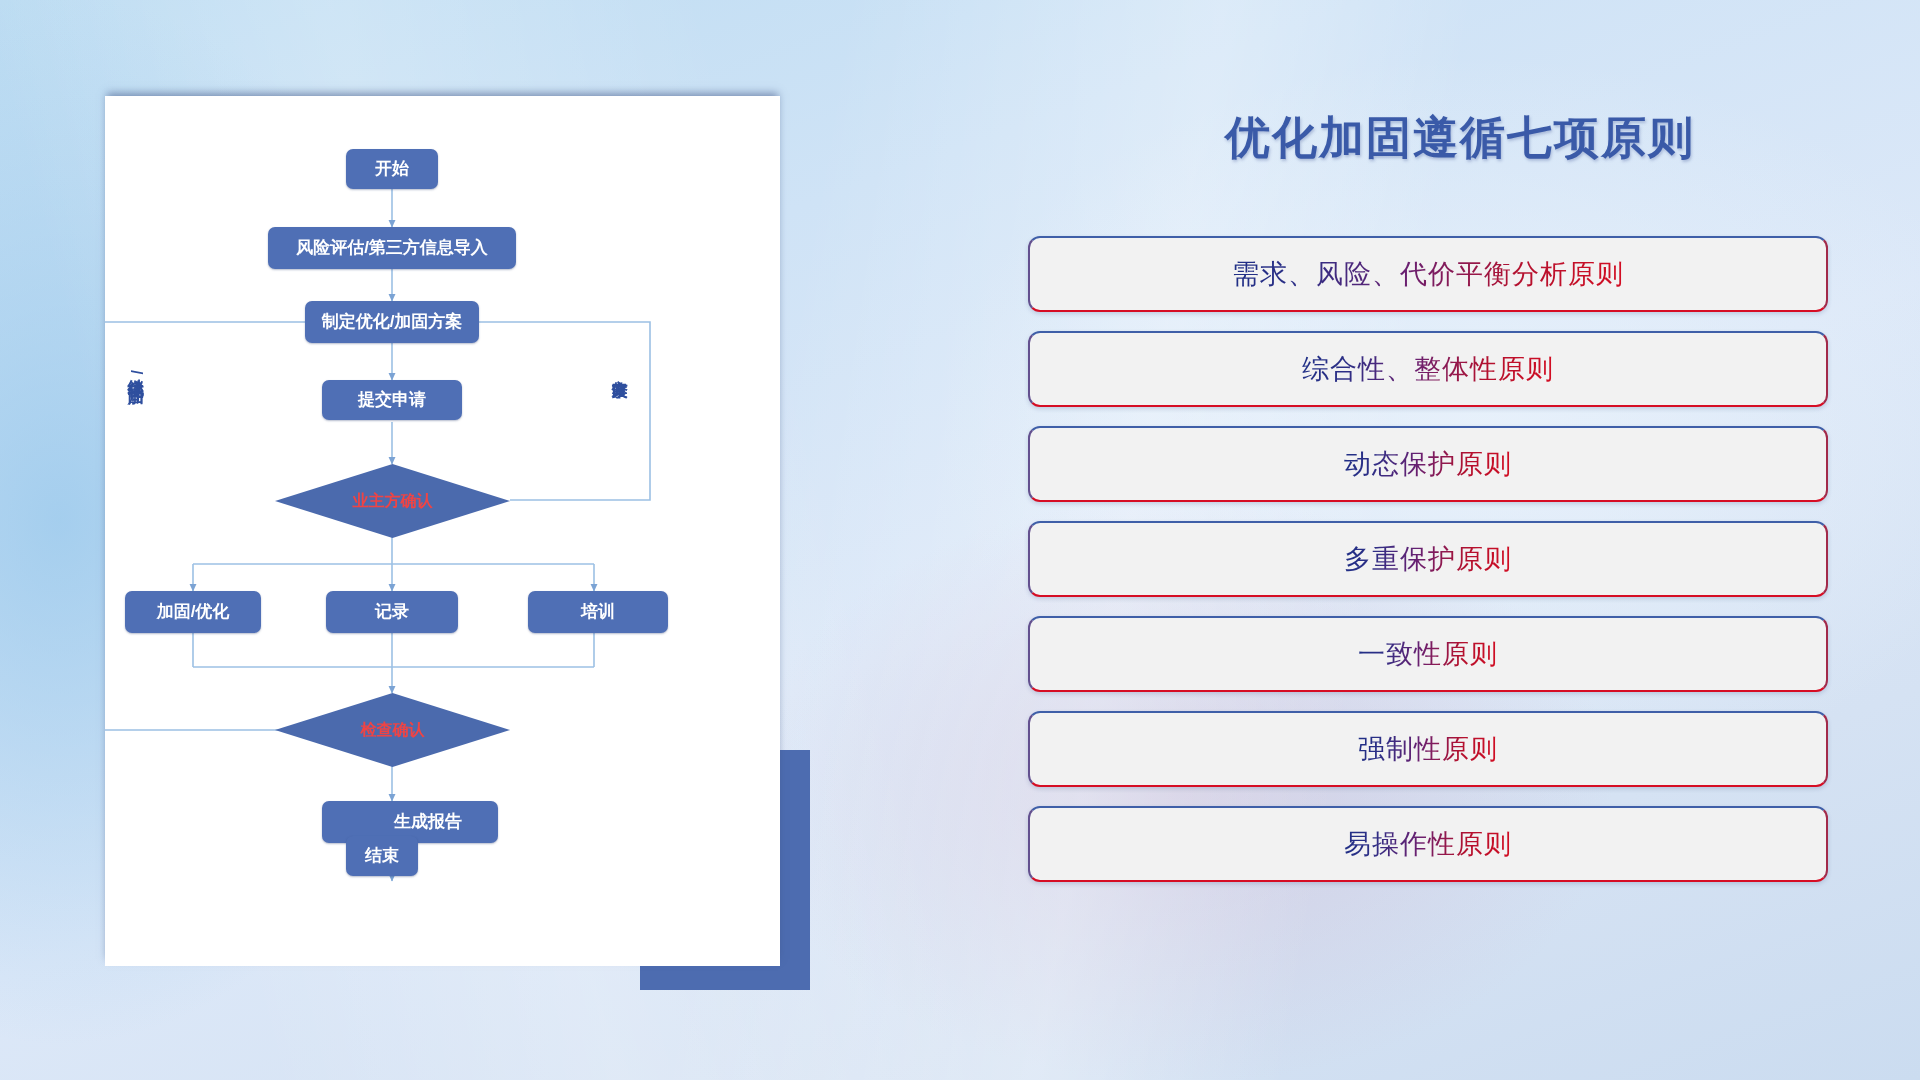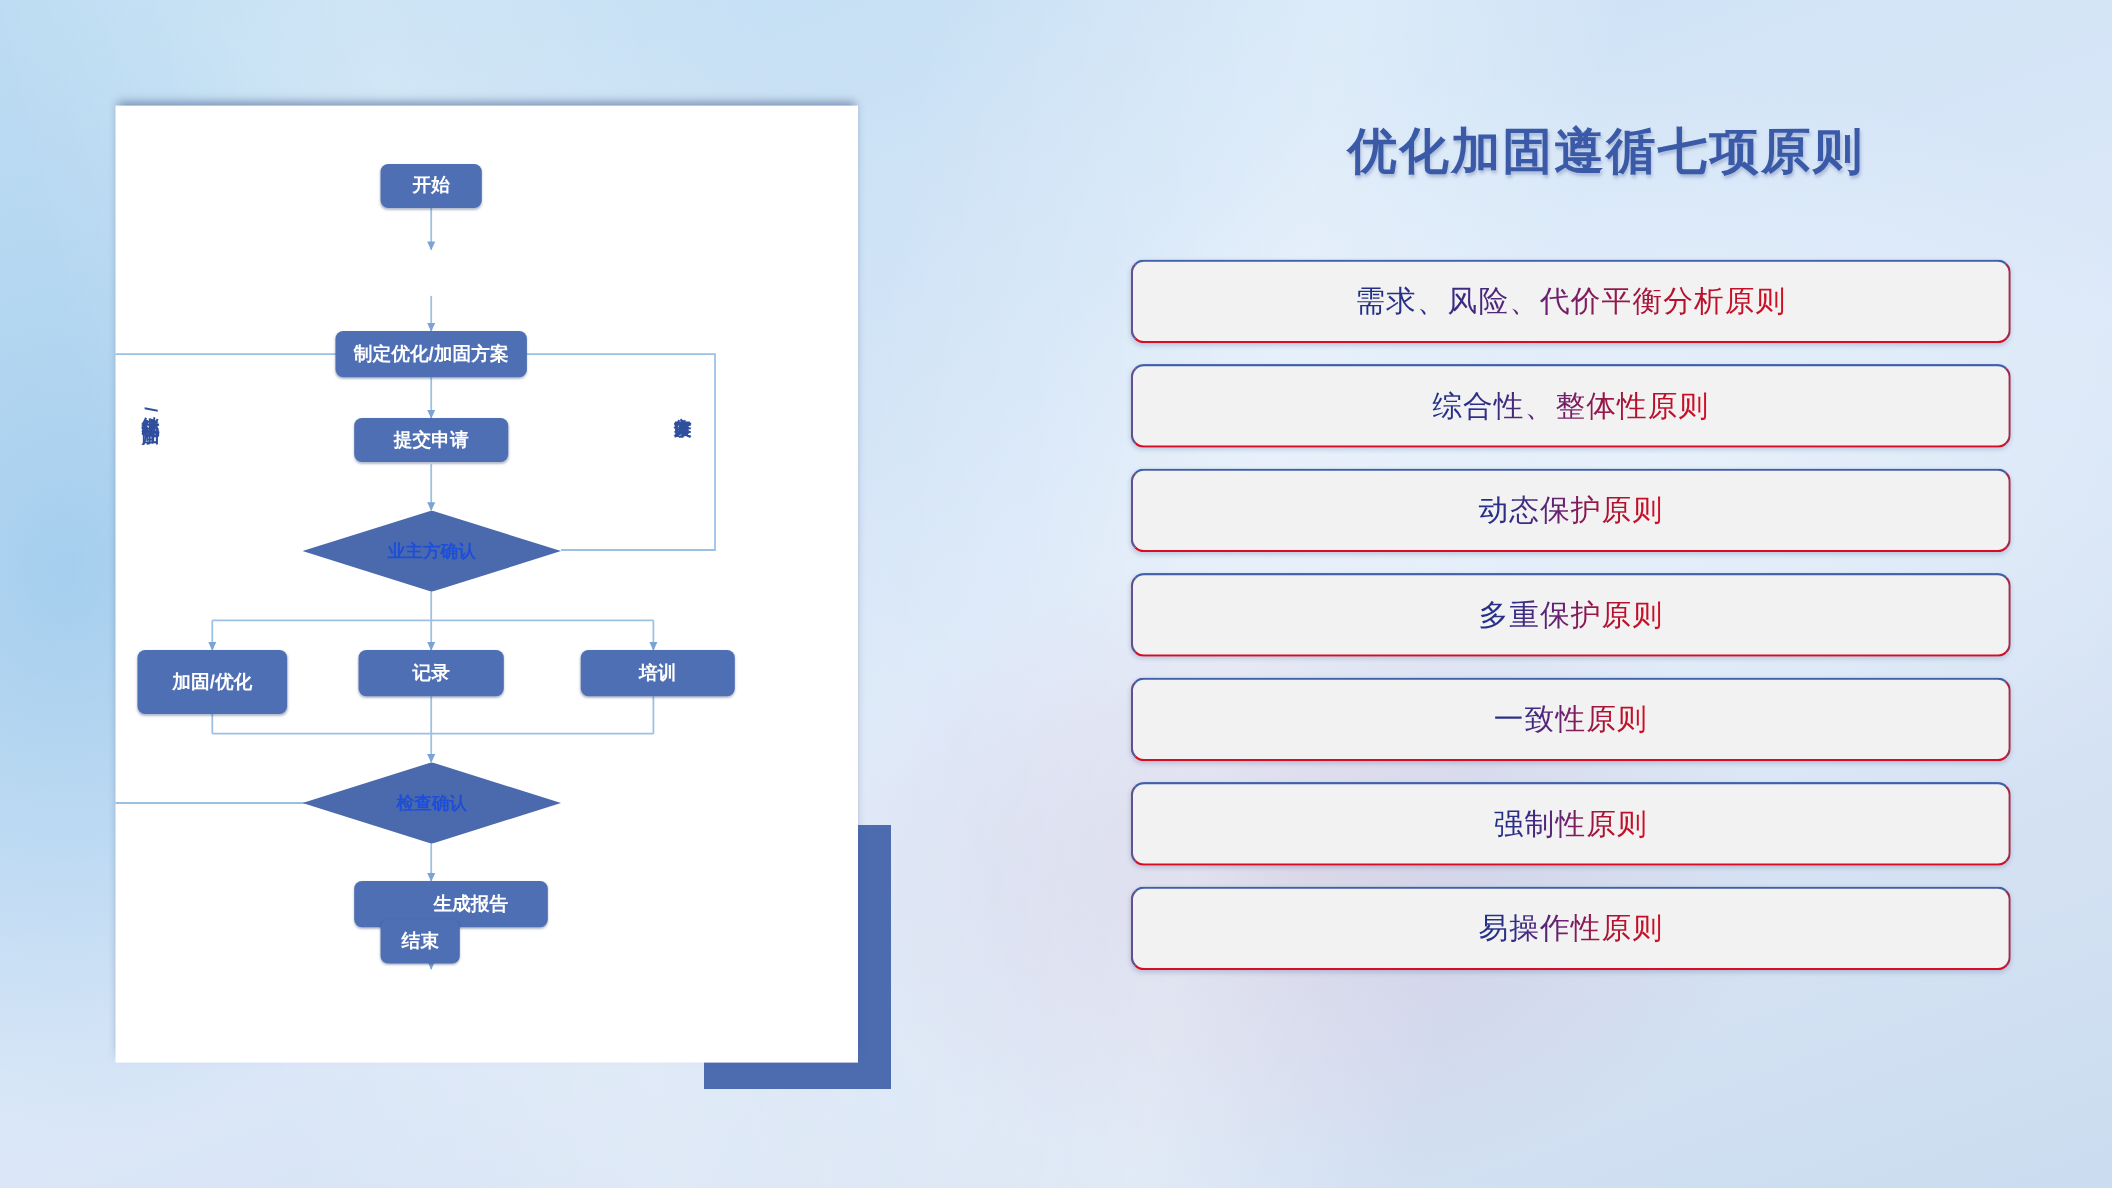--- a/index.html
+++ b/index.html
@@ -59,21 +59,21 @@
     text-align:left;
     box-shadow: 0 1px 2px rgba(40,60,110,0.35);
     line-height: 1.1;
     white-space: nowrap;
     z-index: 4;
   }
   .diamond {
     position: absolute;
     z-index: 4;
     display:flex; align-items:center; justify-content:center;
-    color:#1d4ed8; font-size:16px; font-weight:bold;
+    color:#ef4444; font-size:16px; font-weight:bold;
   }
   .diamond .dshape {
     position:absolute; inset:0;
     background:#4b6aad;
     clip-path: polygon(50% 0, 100% 50%, 50% 100%, 0 50%);
   }
   .diamond span { position:relative; z-index:2; }
 
   .vlabel {
     position:absolute;
@@ -181,31 +181,32 @@
           <path d="M287,670 L287,705" marker-end="url(#ar)"></path>
 
           <path d="M287,747 L287,785" marker-end="url(#ar)"></path>
 
           <path d="M203,634 L-12,634 L-12,226 L262,226" marker-end="url(#arL)"></path>
         </g>
       </svg>
 
       <div class="node" style="left:241px; top:53px; width:92px; height:40px;">开始</div>
 
+      <div class="node" style="left:163px; top:131px; width:248px; height:42px;">风险评估/第三方信息导入</div>
 
       <div class="node" style="left:200px; top:205px; width:174px; height:42px;">制定优化/加固方案</div>
 
       <div class="node" style="left:217px; top:284px; width:140px; height:40px;">提交申请</div>
 
       <div class="diamond" style="left:170px; top:368px; width:235px; height:74px;">
         <div class="dshape"></div>
         <span>业主方确认</span>
       </div>
 
-      <div class="node" style="left:20px; top:495px; width:136px; height:58px;">加固/优化</div>
+      <div class="node" style="left:20px; top:495px; width:136px; height:42px;">加固/优化</div>
 
       <div class="node" style="left:221px; top:495px; width:132px; height:42px;">记录</div>
 
       <div class="node" style="left:423px; top:495px; width:140px; height:42px;">培训</div>
 
       <div class="diamond" style="left:170px; top:597px; width:235px; height:74px;">
         <div class="dshape"></div>
         <span>检查确认</span>
       </div>
 

